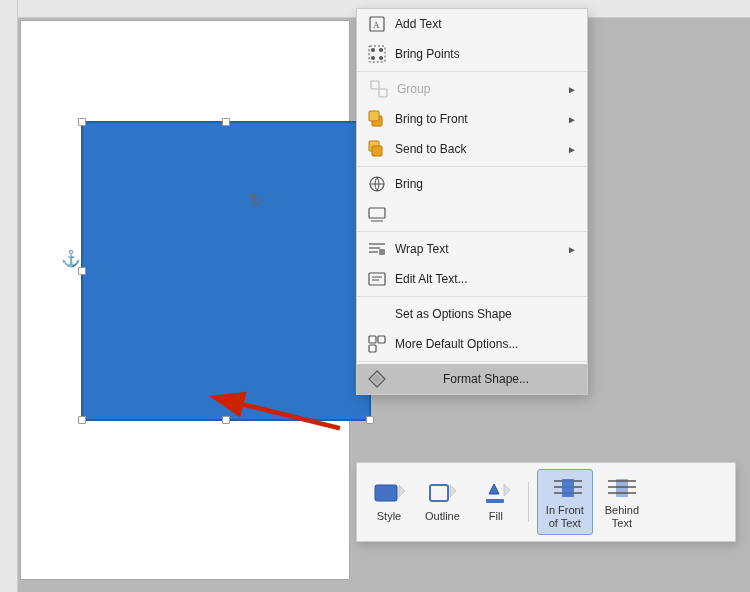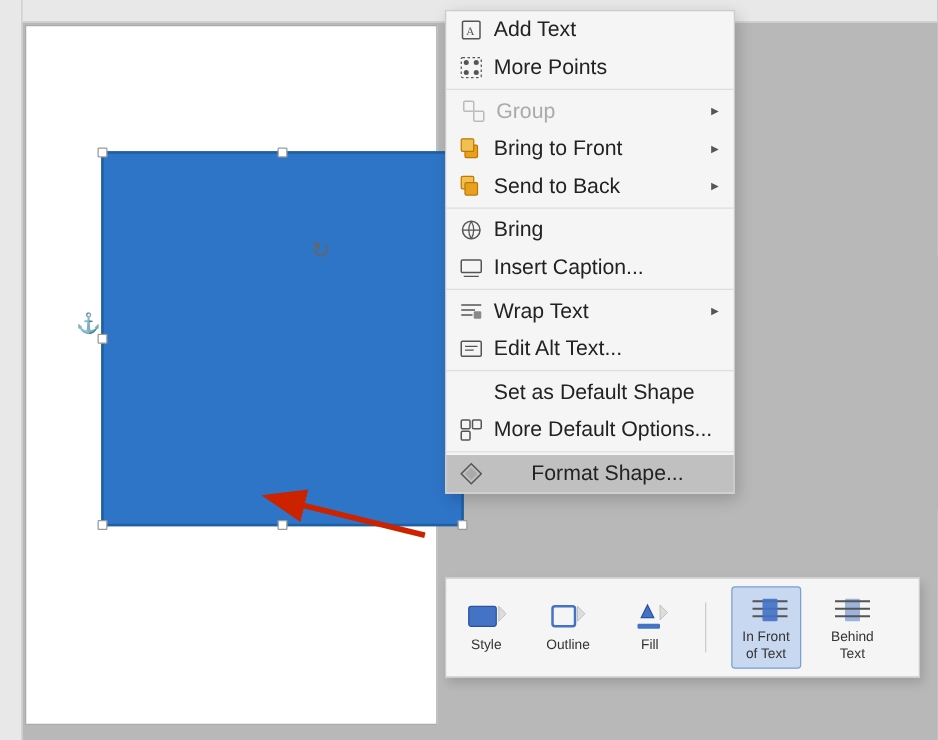--- a/index.html
+++ b/index.html
@@ -137,21 +137,21 @@
       margin-right: 8px;
       display: flex;
       align-items: center;
       justify-content: center;
       font-size: 13px;
       flex-shrink: 0;
     }
 
     .menu-item .label {
       flex: 1;
-      font-size: 17px;
+      font-size: 12px;
     }
 
     .menu-item .submenu-arrow {
       font-size: 10px;
       color: #555;
     }
 
     .menu-separator {
       height: 1px;
       background: #ddd;
@@ -163,21 +163,21 @@
       position: absolute;
       bottom: 50px;
       left: 356px;
       width: 380px;
       background: #f5f5f5;
       border: 1px solid #ccc;
       box-shadow: 2px 4px 8px rgba(0,0,0,0.15);
       display: flex;
       align-items: center;
       padding: 6px 8px;
-      gap: 16px;
+      gap: 4px;
       z-index: 99;
     }
 
     .toolbar-item {
       display: flex;
       flex-direction: column;
       align-items: center;
       padding: 4px 8px;
       cursor: pointer;
       min-width: 44px;
@@ -271,21 +271,21 @@
   <div class="menu-item">
     <span class="icon">
       <svg width="18" height="18" viewBox="0 0 18 18">
         <rect x="1" y="1" width="16" height="16" rx="1" fill="none" stroke="#555" stroke-width="1" stroke-dasharray="2,2"></rect>
         <circle cx="5" cy="5" r="2" fill="#555"></circle>
         <circle cx="13" cy="5" r="2" fill="#555"></circle>
         <circle cx="5" cy="13" r="2" fill="#555"></circle>
         <circle cx="13" cy="13" r="2" fill="#555"></circle>
       </svg>
     </span>
-    <span class="label">More Points</span>
+    <span class="label">Bring Points</span>
   </div>
 
   <div class="menu-separator"></div>
 
   <div class="menu-item disabled">
     <span class="icon">
       <svg width="18" height="18" viewBox="0 0 18 18">
         <rect x="1" y="1" width="8" height="8" rx="1" fill="none" stroke="#bbb" stroke-width="1.2"></rect>
         <rect x="9" y="9" width="8" height="8" rx="1" fill="none" stroke="#bbb" stroke-width="1.2"></rect>
       </svg>
@@ -330,21 +330,20 @@
     <span class="label">Bring</span>
   </div>
 
   <div class="menu-item">
     <span class="icon">
       <svg width="18" height="18" viewBox="0 0 18 18">
         <rect x="1" y="3" width="16" height="10" rx="1" fill="none" stroke="#555" stroke-width="1.2"></rect>
         <line x1="3" y1="16" x2="15" y2="16" stroke="#555" stroke-width="1"></line>
       </svg>
     </span>
-    <span class="label">Insert Caption...</span>
   </div>
 
   <div class="menu-separator"></div>
 
   <div class="menu-item">
     <span class="icon">
       <svg width="18" height="18" viewBox="0 0 18 18">
         <line x1="1" y1="4" x2="17" y2="4" stroke="#555" stroke-width="1.2"></line>
         <line x1="1" y1="8" x2="12" y2="8" stroke="#555" stroke-width="1.2"></line>
         <line x1="1" y1="12" x2="10" y2="12" stroke="#555" stroke-width="1.2"></line>
@@ -363,21 +362,21 @@
         <line x1="4" y1="10" x2="11" y2="10" stroke="#555" stroke-width="1"></line>
       </svg>
     </span>
     <span class="label">Edit Alt Text...</span>
   </div>
 
   <div class="menu-separator"></div>
 
   <div class="menu-item">
     <span class="icon" style="width:20px;"></span>
-    <span class="label">Set as Default Shape</span>
+    <span class="label">Set as Options Shape</span>
   </div>
 
   <div class="menu-item">
     <span class="icon">
       <svg width="18" height="18" viewBox="0 0 18 18">
         <rect x="1" y="1" width="7" height="7" rx="1" fill="none" stroke="#555" stroke-width="1.2"></rect>
         <rect x="10" y="1" width="7" height="7" rx="1" fill="none" stroke="#555" stroke-width="1.2"></rect>
         <rect x="1" y="10" width="7" height="7" rx="1" fill="none" stroke="#555" stroke-width="1.2"></rect>
       </svg>
     </span>

